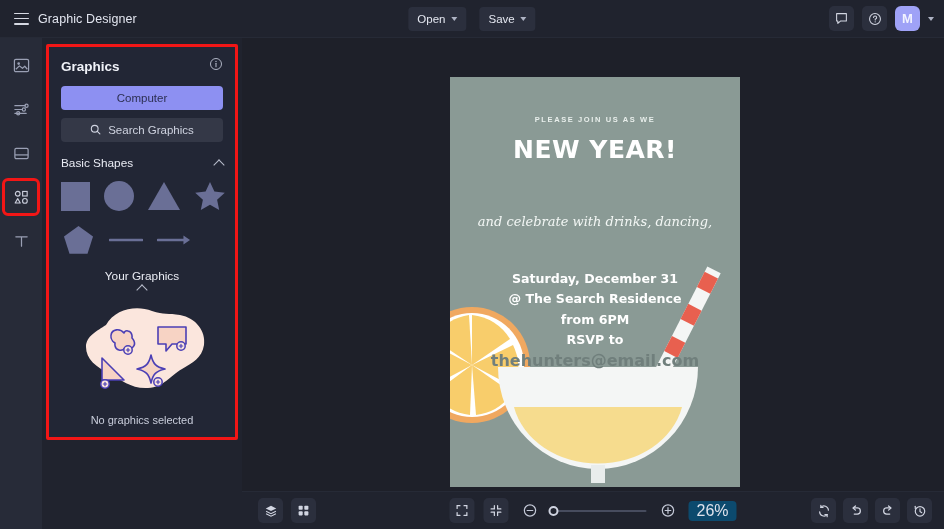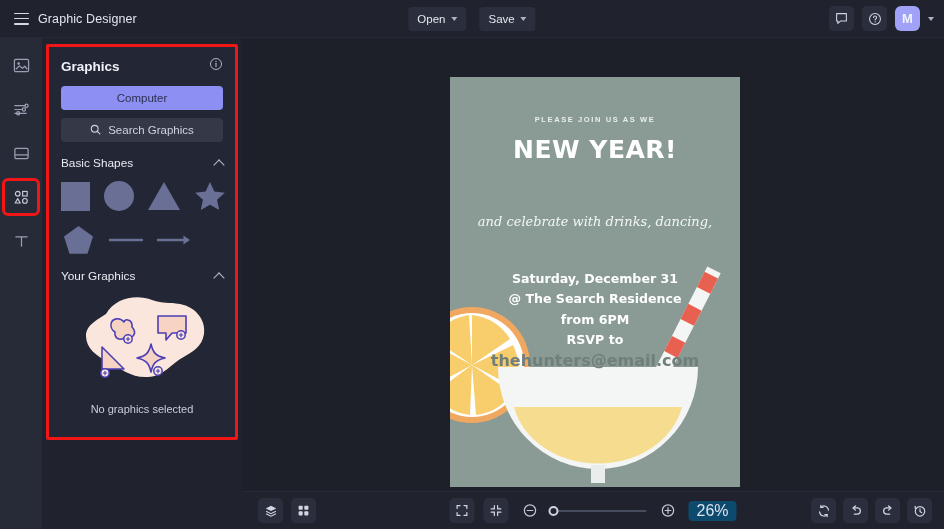--- a/index.html
+++ b/index.html
@@ -271,21 +271,21 @@
           </svg>
       </div>
       <div class="shape-cell">
         <svg width="34" height="12" viewBox="0 0 36 12">
             <path d="M1 6h29" stroke="#6a6f96" stroke-width="2.6" stroke-linecap="round"></path>
             <path d="M28 1.2L35 6l-7 4.8z" fill="#6a6f96"></path>
           </svg>
       </div>
     </div>
 
-    <div class="sec-head" style="margin-top:12px;">
+    <div class="sec-head" style="margin-top:12px;flex-direction:column;">
       <span class="sec-title">Your Graphics</span>
       <span class="chev-up"></span>
     </div>
 
     <div class="graphic-art">
       <svg width="160" height="105" viewBox="0 0 160 105">
         <path d="M44 22c9-16 30-20 46-14 12 4 16 2 28 4 16 3 26 16 24 30-2 13-12 18-22 24-12 7-18 18-34 19-17 1-26-8-38-14C34 64 24 56 24 44c0-11 11-16 20-22z" fill="#fbe6dd"></path>
         <path d="M62 30c-4-5-12-4-13 2-1 5 4 8 4 8s-1 6 4 7c4 1 7-3 7-3s4 3 7 0c4-4-1-9-1-9s1-6-4-7c-3-1-4 2-4 2z" fill="#f7d3c4" stroke="#4b3fb5" stroke-width="1.6" stroke-linejoin="round"></path>
         <circle cx="66" cy="47" r="4.2" fill="#fbe6dd" stroke="#4b3fb5" stroke-width="1.5"></circle>
         <path d="M64.3 47h3.4M66 45.3v3.4" stroke="#4b3fb5" stroke-width="1.2" stroke-linecap="round"></path>

